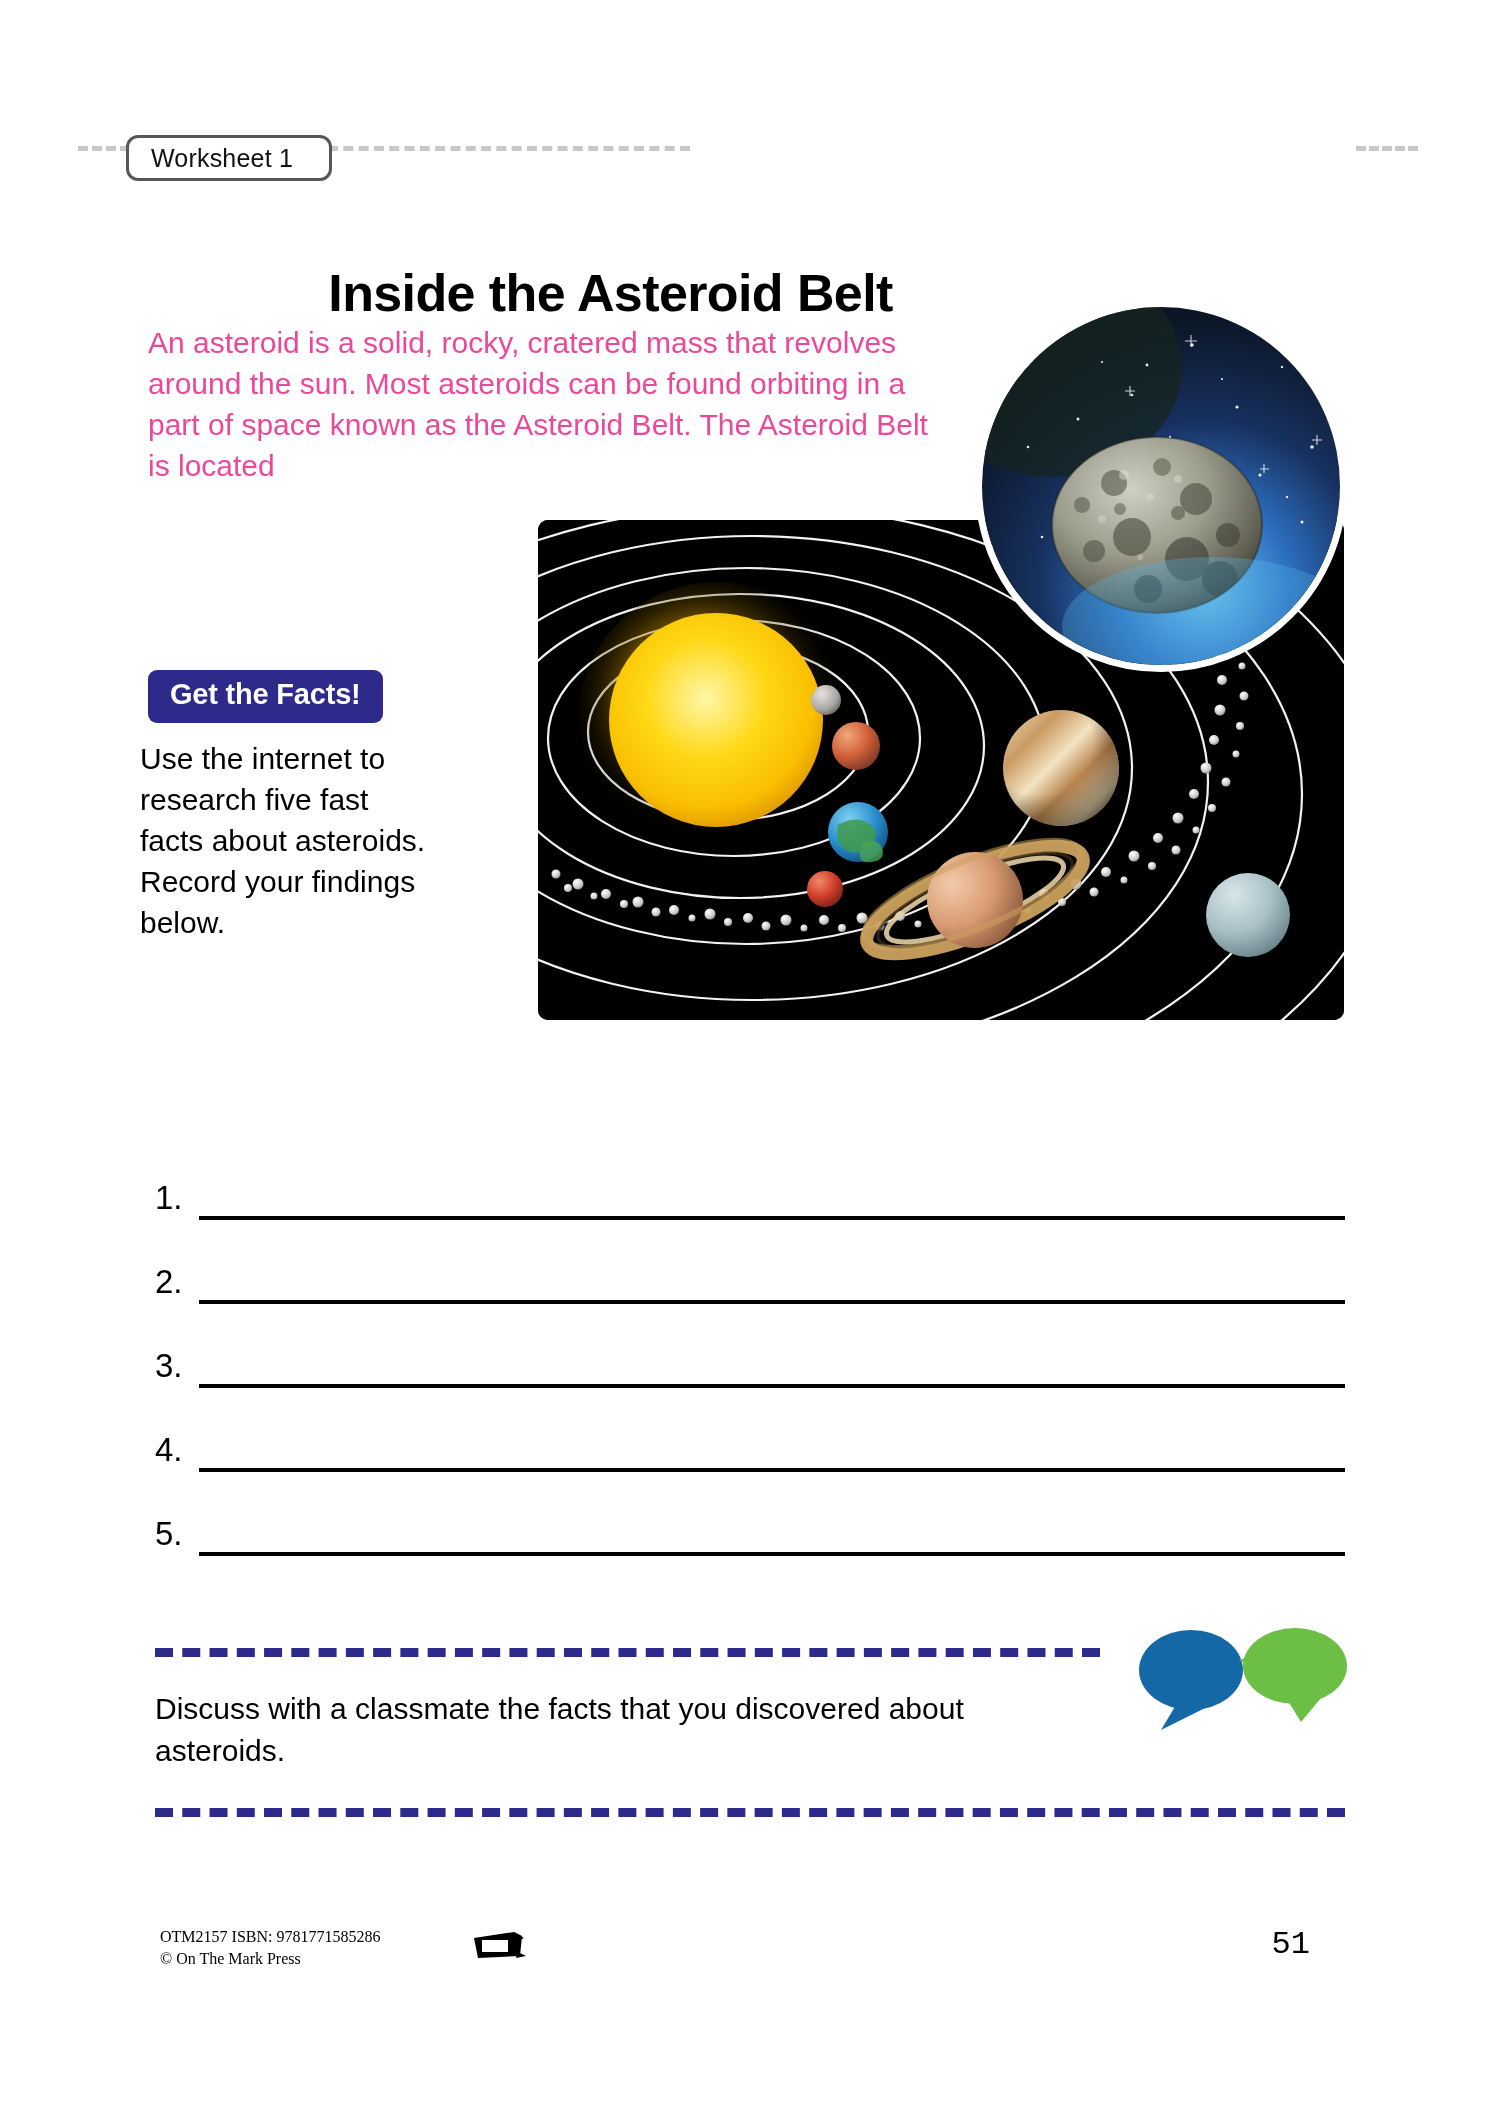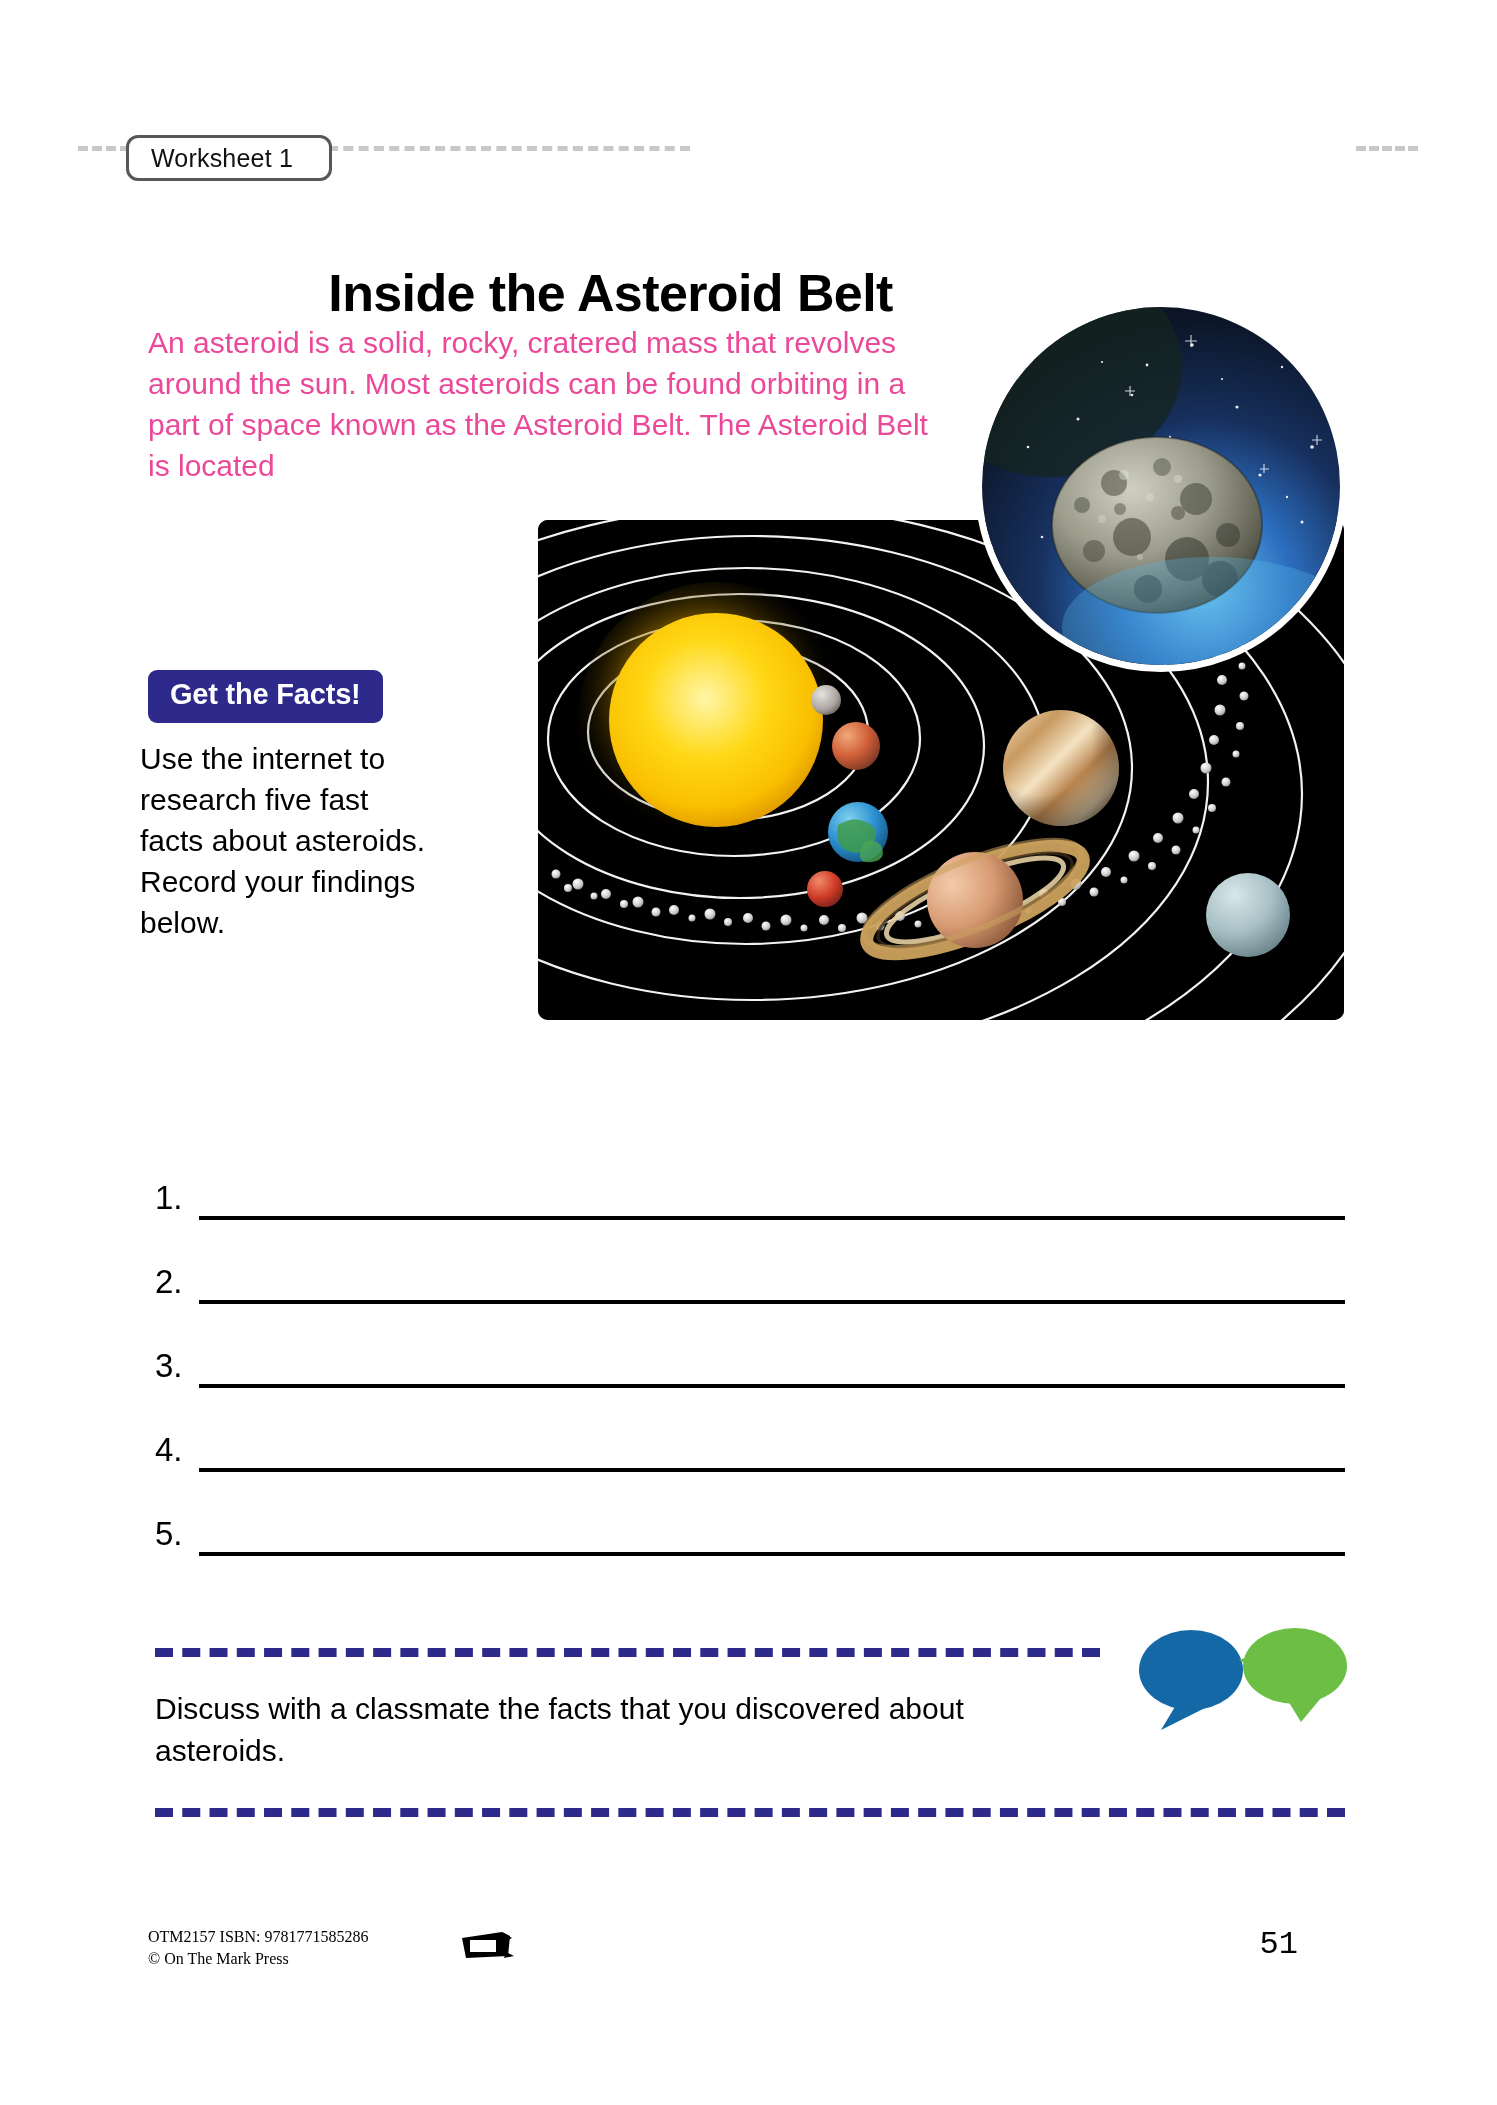--- a/index.html
+++ b/index.html
@@ -194,21 +194,21 @@
   }
   #discuss-dashes-bottom-wrap {
     position: absolute;
     left: 0;
     top: 160px;
   }
 
   
   #footer {
     position: absolute;
-    left: 148px;
+    left: 160px;
     top: 1926px;
     width: 1250px;
     height: 70px;
   }
   #footer-credits {
     position: absolute;
     left: 0;
     top: 0;
     font-family: "Liberation Serif", serif;
     font-size: 16px;

